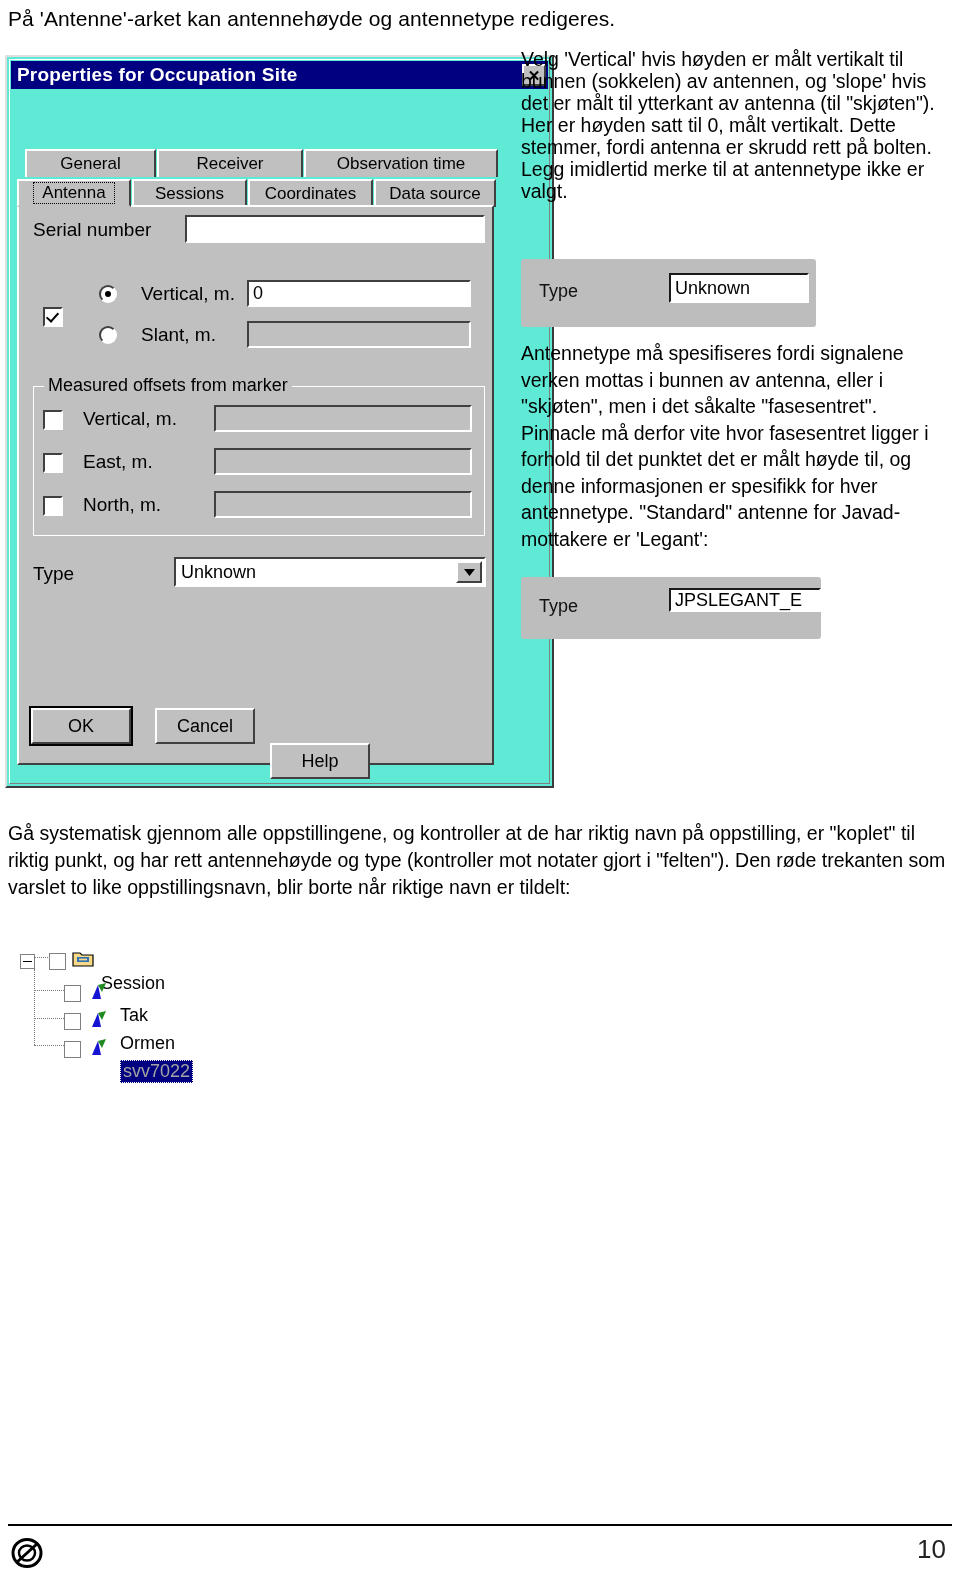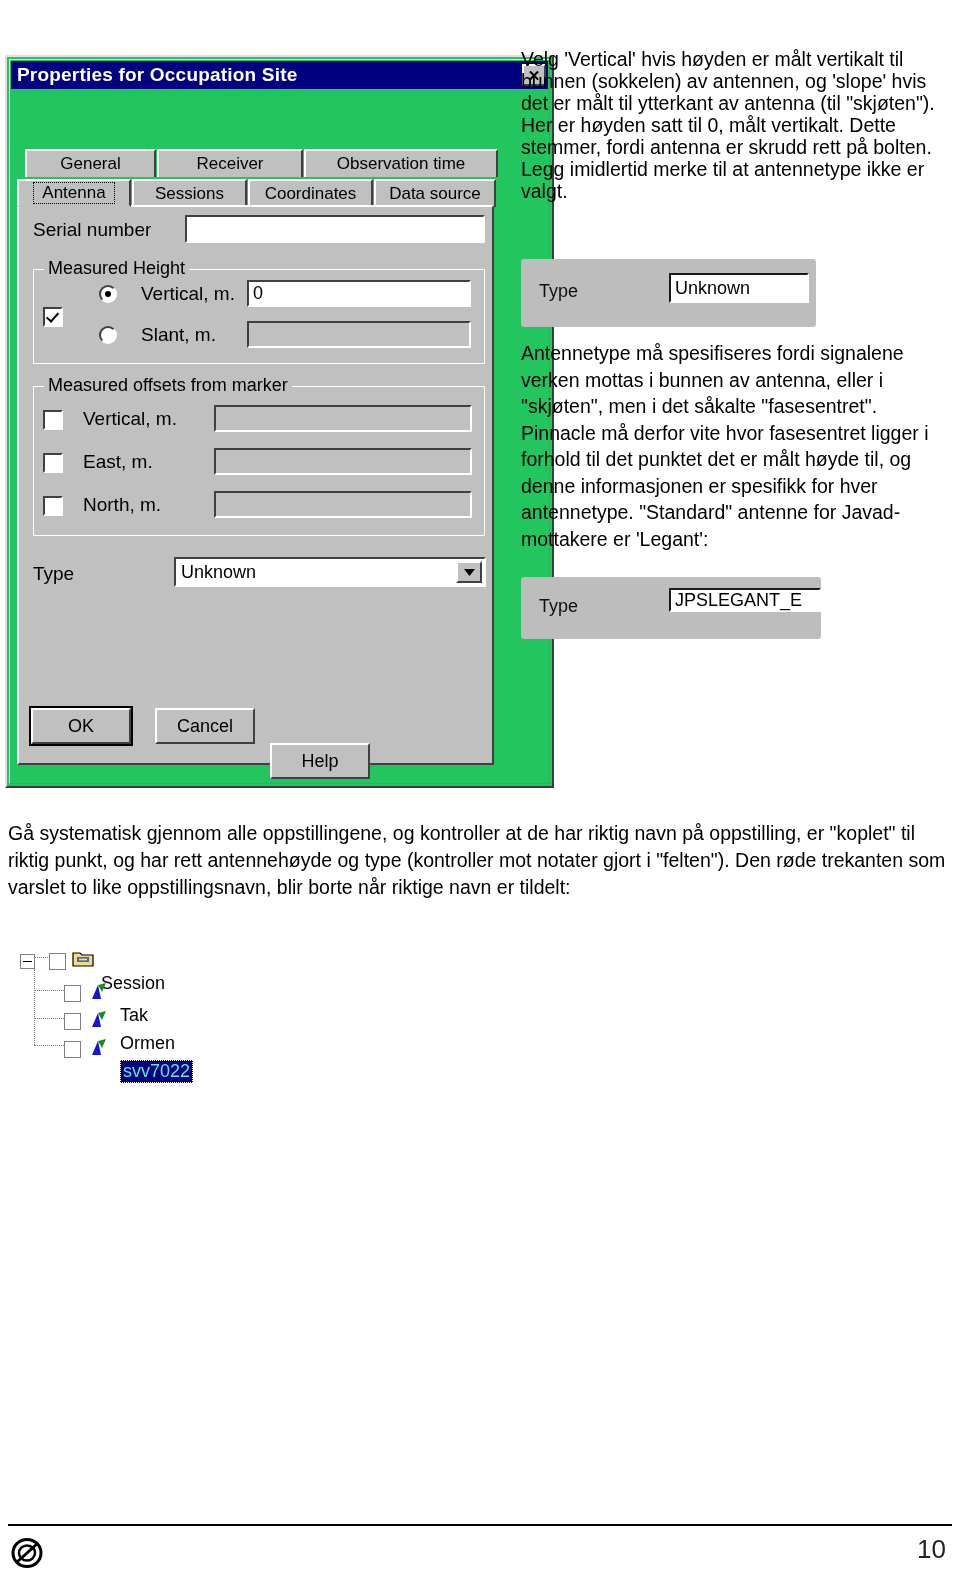--- a/index.html
+++ b/index.html
@@ -21,21 +21,21 @@
   }
 
   
   .rcol{position:absolute;left:521px;top:48px;width:430px;}
   .rpara{font-size:19.5px;line-height:22px;margin:0 0 0 0;}
   .rpara2{font-size:19.5px;line-height:26.5px;margin:0;}
 
   
   .dlg{
     position:absolute;left:5px;top:55px;width:549px;height:733px;
-    background:#22c55e;
+    background:#5eead4;
     border-top:2px solid #dfdfdf;border-left:2px solid #dfdfdf;
     border-right:2px solid #3b3b3b;border-bottom:2px solid #3b3b3b;
     box-sizing:border-box;
   }
   .dlg-inner{
     position:absolute;inset:2px;
     border-top:1px solid #ffffff;border-left:1px solid #ffffff;
     border-right:1px solid #808080;border-bottom:1px solid #808080;
     box-sizing:border-box;
   }
@@ -187,41 +187,42 @@
   }
   .expander::before{
     content:"";position:absolute;left:2px;top:6px;width:9px;height:1px;background:#000;
   }
   .tcbox{
     width:17px;height:17px;background:#ffffff;border:1px solid #808080;
     box-sizing:border-box;
   }
   .tlabel{margin-left:7px;white-space:nowrap;margin-top:44px;}
   .tlabel.selected{
-    background:#000080;color:#5eead4;
+    background:#000080;color:#a3a3a3;
     border:1px dotted #ffffff;padding:0 2px;
   }
   .dotline{position:absolute;border-left:1px dotted #7a7a7a;}
   .dotseg{position:absolute;border-top:1px dotted #7a7a7a;}
 
   
   .footer-rule{
     position:absolute;left:8px;top:1524px;width:944px;height:0;
     border-top:2px solid #000;
   }
   .footer-logo{position:absolute;left:10px;top:1537px;}
   .footer-page{
     position:absolute;right:14px;top:1534px;font-size:26px;color:#222;
   }
 </style>
 </head>
 <body>
 
 <div class="page">
 
+  <div class="intro">På 'Antenne'-arket kan antennehøyde og antennetype redigeres.</div>
 
   <div class="dlg">
     <div class="dlg-inner"></div>
 
     <div class="titlebar">
       <span class="title-text">Properties for Occupation Site</span>
       <span class="close-btn">✕</span>
     </div>
 
     <div class="tabrow r1">
@@ -251,23 +252,20 @@
       </div>
     </div>
 
     <div class="tabpage">
 
       <div class="row" style="left:14px;top:12px;">
         <span class="lbl">Serial number</span>
       </div>
       <div class="field" style="position:absolute;left:166px;top:8px;width:300px;height:28px;"></div>
 
-      <div class="group" style="left:14px;top:62px;width:452px;height:95px;">
-        <span class="group-title">Measured Height</span>
-      </div>
       <div class="cbox checked" style="position:absolute;left:24px;top:100px;"></div>
 
       <div class="radio sel" style="position:absolute;left:80px;top:78px;"></div>
       <span class="lbl" style="position:absolute;left:122px;top:76px;">Vertical, m.</span>
       <div class="field" style="position:absolute;left:228px;top:73px;width:224px;height:27px;">0</div>
 
       <div class="radio" style="position:absolute;left:80px;top:119px;"></div>
       <span class="lbl" style="position:absolute;left:122px;top:117px;">Slant, m.</span>
       <div class="field disabled" style="position:absolute;left:228px;top:114px;width:224px;height:27px;"></div>
 

